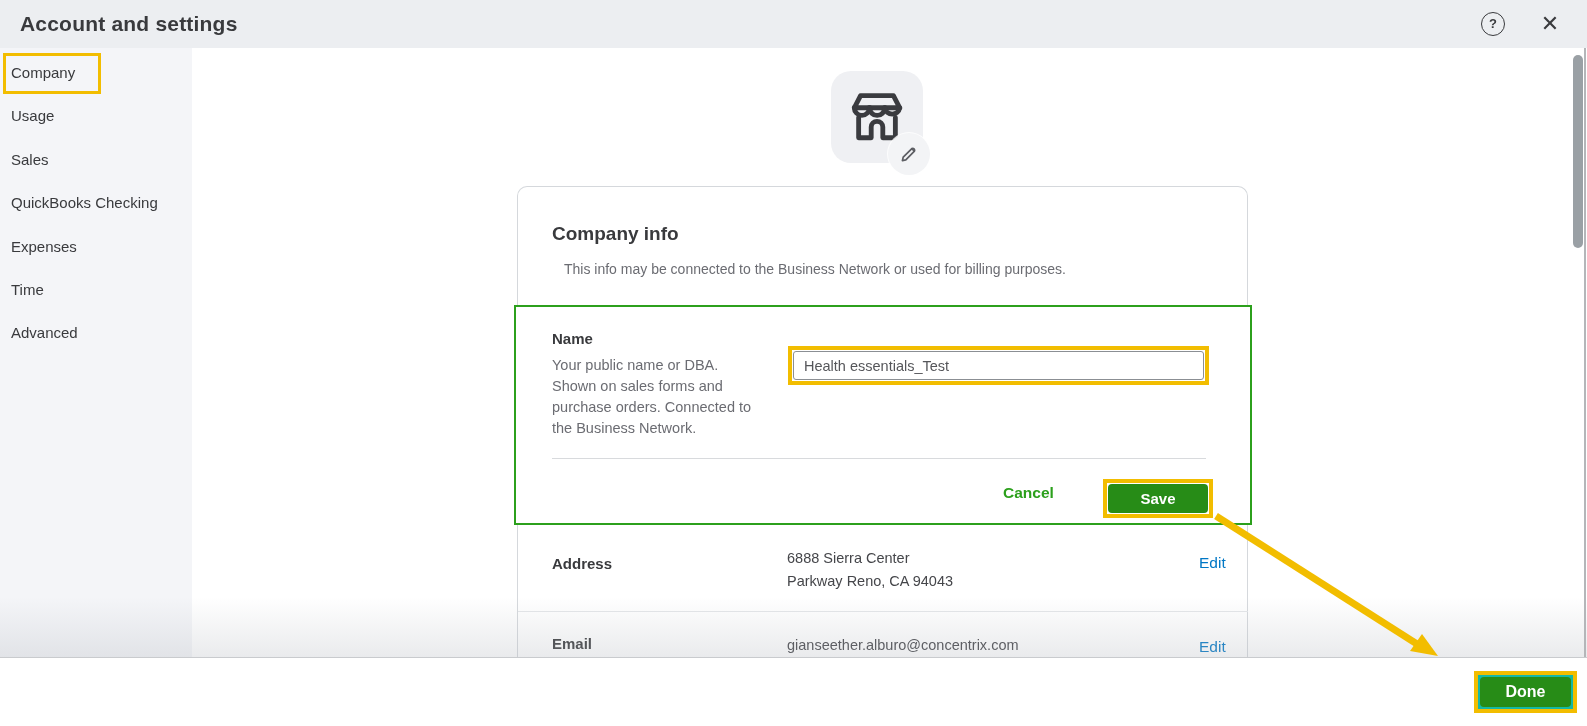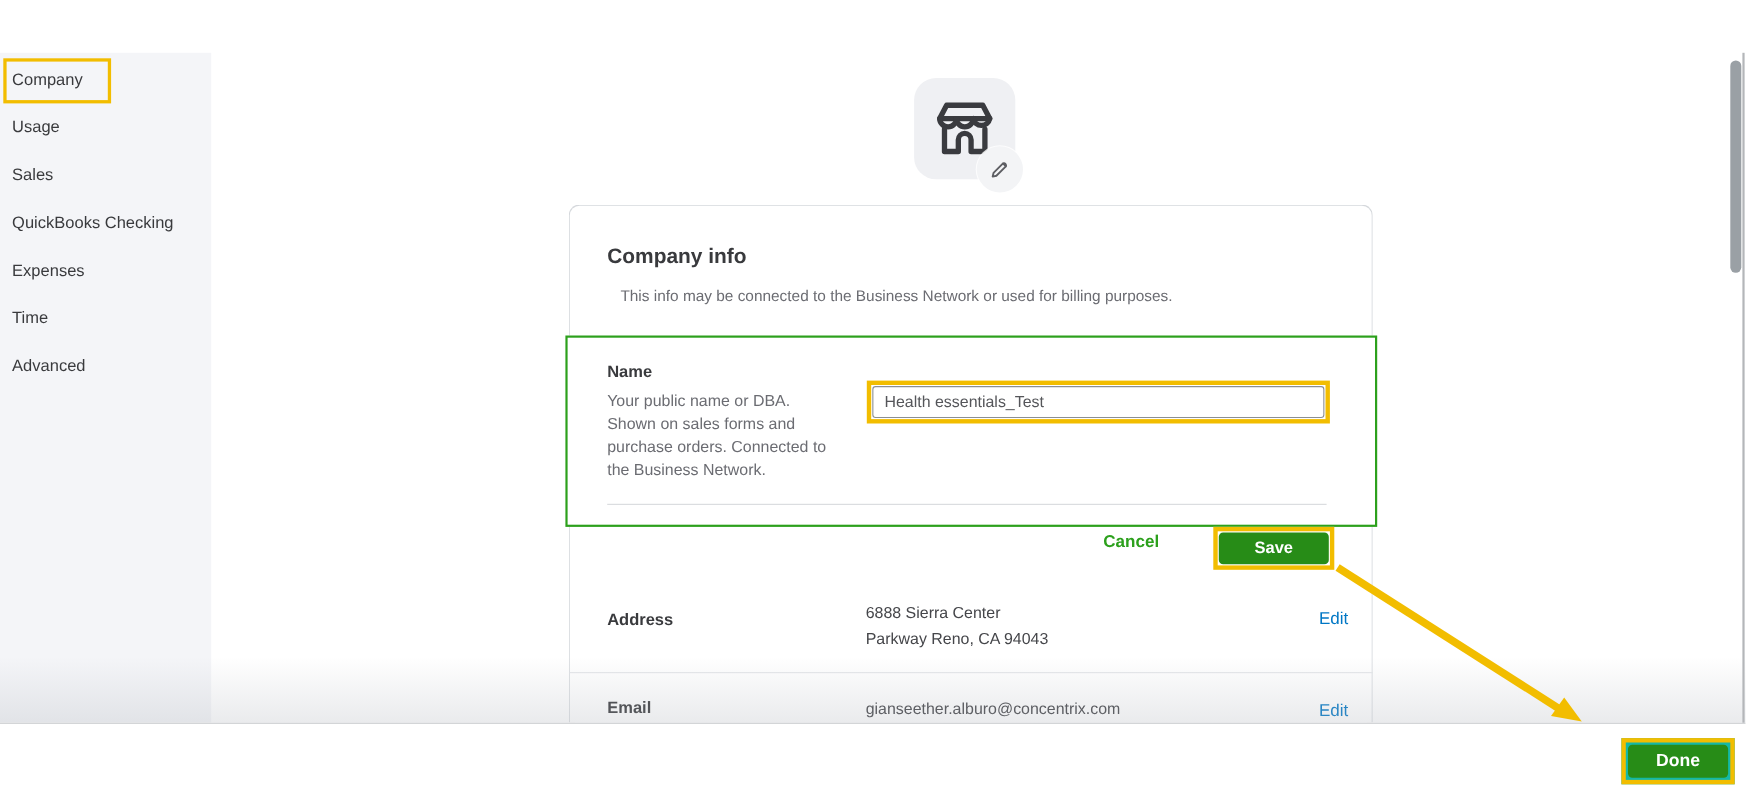--- a/index.html
+++ b/index.html
@@ -39,21 +39,21 @@
 
   .card { position:absolute; left:517px; top:186px; width:731px; height:471px;
     background:#fff; border:1px solid var(--card-border); border-bottom:none;
     border-radius:10px 10px 0 0; z-index:3; }
   .card-title { position:absolute; left:34px; top:36px; font-size:19px;
     font-weight:700; color:var(--text-dark); }
   .card-subtitle { position:absolute; left:46px; top:74px; font-size:14px;
     color:var(--text-muted); }
 
   
-  .edit-section { position:absolute; left:-4px; top:118px; width:738px; height:174px;
+  .edit-section { position:absolute; left:-4px; top:118px; width:738px; height:220px;
     border:2px solid var(--qb-green); background:#fff; }
   .field-label { position:absolute; left:36px; top:23px; font-size:15px;
     font-weight:700; color:var(--text-dark); }
   .field-desc { position:absolute; left:36px; top:48px; width:206px;
     font-size:14.5px; line-height:21px; color:var(--text-muted); }
   .input-annot { position:absolute; left:272px; top:19px; width:421px; height:39px;
     border:4px solid var(--annotation-yellow); background:#fff; padding:1px;margin-top:20px; }
   .input-annot input { width:100%; height:100%; border:1px solid #8b8f94;
     border-radius:3px; padding:0 10px; font-size:14.5px; color:#55565a;
     font-family:"Liberation Sans", sans-serif; outline:none; }
@@ -100,20 +100,25 @@
   .scroll-thumb { position:absolute; left:1573px; top:55px; width:10px; height:193px;
     background:#9aa0a5; border-radius:6px; z-index:30; cursor:pointer; }
   .window-edge { position:absolute; left:1584px; top:48px; width:2px; height:609px;
     background:#b4b6b9; z-index:30; }
 </style>
 </head>
 <body>
 
 <div class="page">
 
+  <div class="header">
+    <div class="header-title">Account and settings</div>
+    <div class="help-btn">?</div>
+    <div class="close-btn">✕</div>
+  </div>
 
   <div class="sidebar">
     <ul>
       <li>Company</li>
       <li>Usage</li>
       <li>Sales</li>
       <li>QuickBooks Checking</li>
       <li>Expenses</li>
       <li>Time</li>
       <li>Advanced</li>

